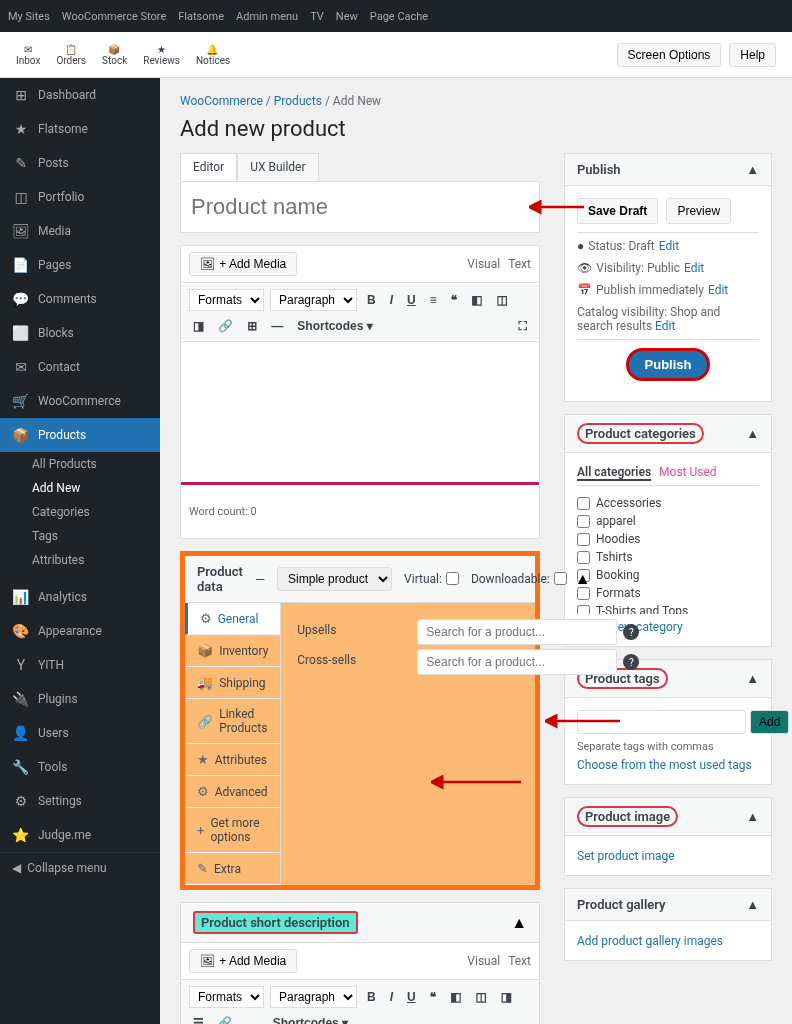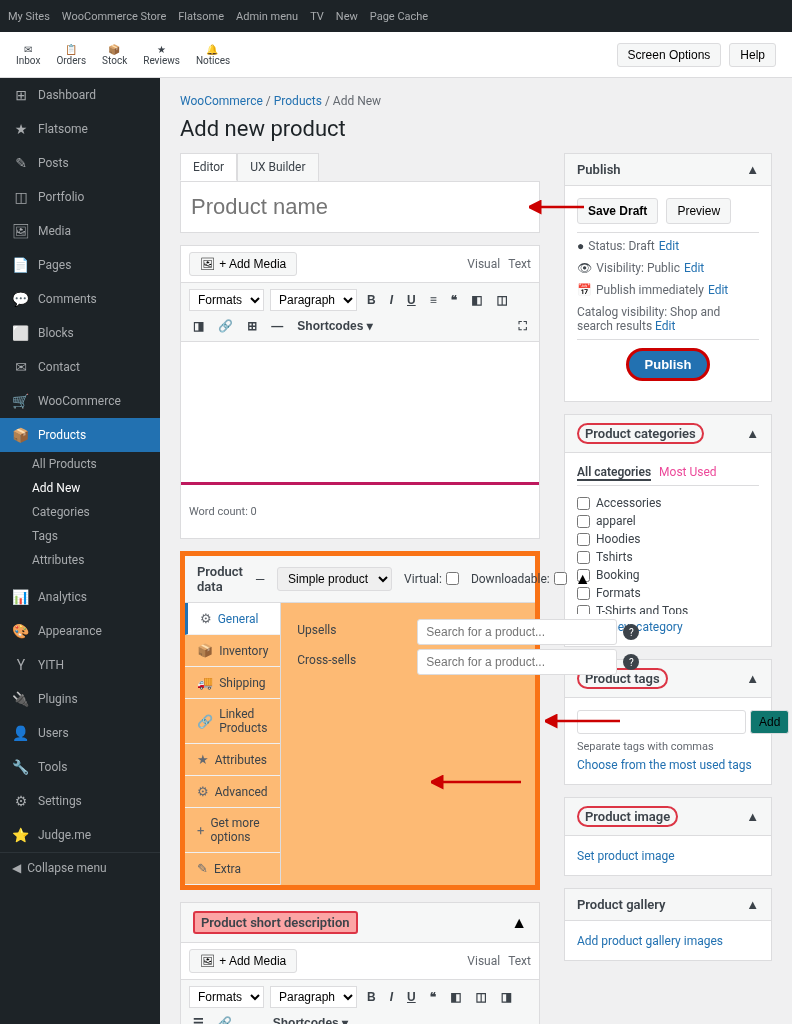--- a/index.html
+++ b/index.html
@@ -77,21 +77,21 @@
     .product-tab-content { flex: 1; padding: 16px; }
     .form-row { display: flex; align-items: flex-start; margin-bottom: 4px; gap: 20px; }
     .form-label { width: 100px; font-size: 12px; color: #3c434a; padding-top: 4px; }
     .form-input-wrap { flex: 1; display: flex; align-items: center; gap: 6px; }
     .search-input { width: 200px; border: 1px solid #dcdcde; border-radius: 3px; padding: 5px 8px; font-size: 12px; }
     .help-icon { width: 16px; height: 16px; background: #3c434a; border-radius: 50%; color: #fff; display: flex; align-items: center; justify-content: center; font-size: 10px; cursor: pointer; }
 
     
     .short-desc-section { background: #fff; border: 1px solid #dcdcde; margin-bottom: 12px; }
     .short-desc-header { background: #f6f7f7; border-bottom: 1px solid #dcdcde; padding: 8px 12px; display: flex; align-items: center; justify-content: space-between; }
-    .section-title-highlighted { background: #fca5a5; border: 2px solid #dc3545; border-radius: 3px; padding: 2px 6px; font-size: 13px; font-weight: 600; display: inline-block; }
+    .section-title-highlighted { background: #5eead4; border: 2px solid #dc3545; border-radius: 3px; padding: 2px 6px; font-size: 13px; font-weight: 600; display: inline-block; }
 
     
     .side-panels { width: 220px; flex-shrink: 0; padding: 0 0 0 12px; }
     .panel { background: #fff; border: 1px solid #dcdcde; margin-bottom: 12px; }
     .panel-header { background: #f6f7f7; border-bottom: 1px solid #dcdcde; padding: 8px 12px; font-weight: 600; font-size: 13px; display: flex; align-items: center; justify-content: space-between; cursor: pointer; }
     .panel-body { padding: 12px; }
     .panel-row { margin-bottom: 8px; font-size: 12px; display: flex; align-items: center; gap: 4px; }
     .status-text { color: #646970; }
     .edit-link { color: #2271b1; text-decoration: none; font-size: 12px; }
     .btn-save-draft { background: #f6f7f7; border: 1px solid #dcdcde; border-radius: 3px; padding: 5px 10px; font-size: 12px; cursor: pointer; font-weight: bold; }

